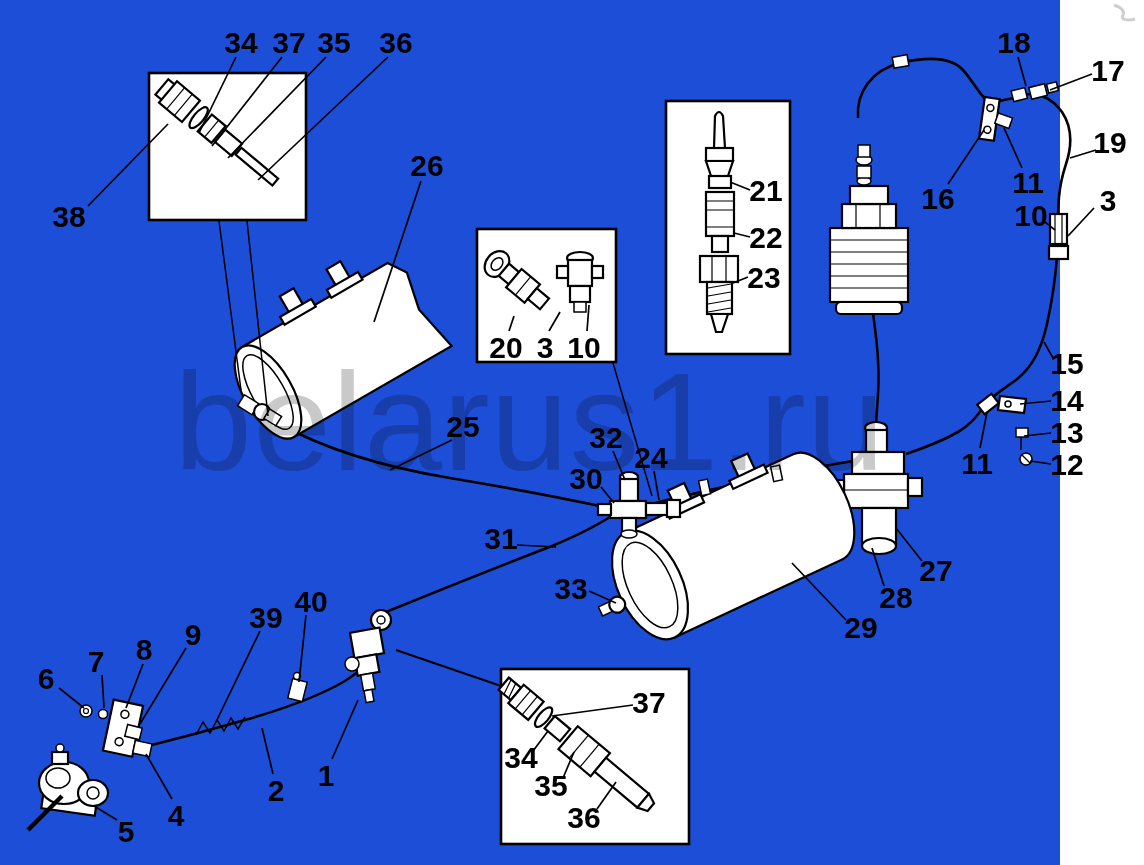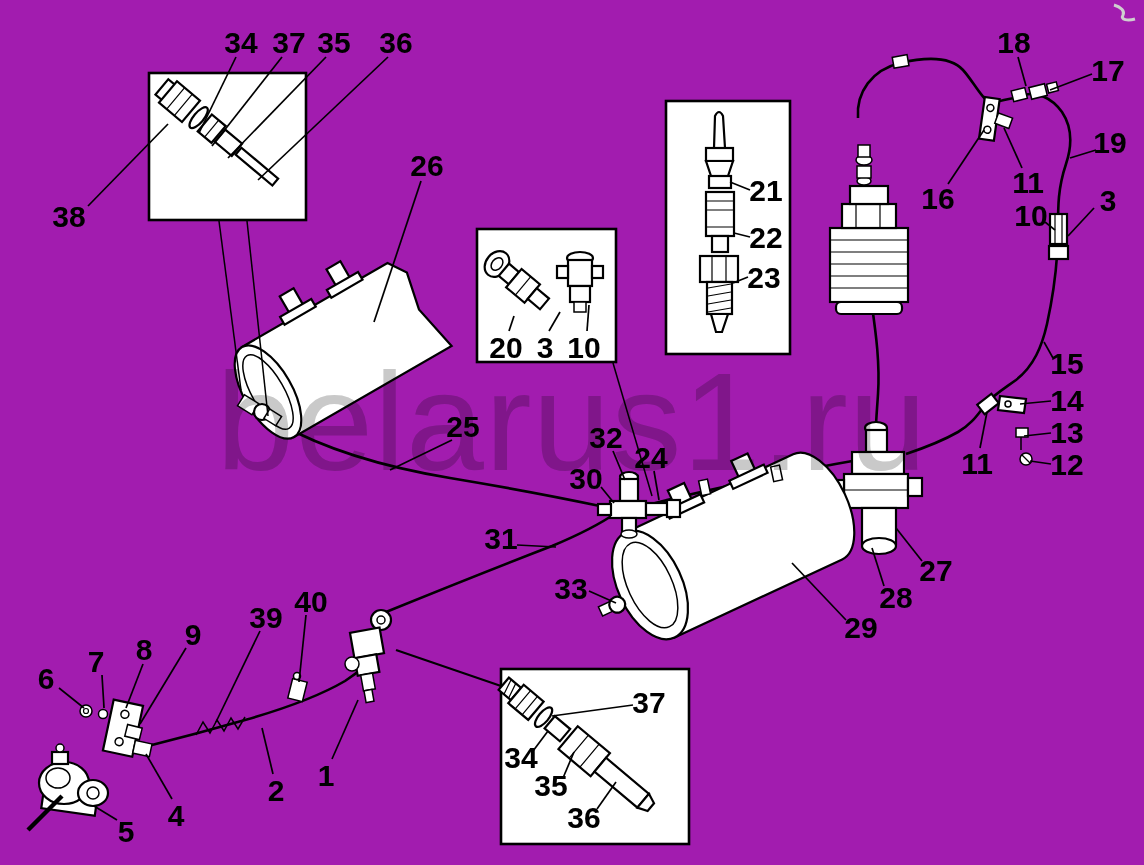--- a/index.html
+++ b/index.html
@@ -1,17 +1,17 @@
 <!DOCTYPE html>
 <html><head>
 <meta charset="utf-8">
 <style>
   html,body{margin:0;padding:0;background:#fff;}
   body{width:1144px;height:865px;overflow:hidden;}
-  .stage{position:relative;width:1144px;height:865px;font-family:"Liberation Sans",sans-serif;background:#a21caf;}
+  .stage{position:relative;width:1060px;height:865px;font-family:"Liberation Sans",sans-serif;background:#1d4ed8;}
   svg{position:absolute;left:0;top:0;}
   
   .box{fill:#fff;stroke:#000;stroke-width:2.6;}
   .f{fill:#fff;stroke:#000;stroke-width:2.2;}
   .f15{fill:#fff;stroke:#000;stroke-width:1.5;}
   .s2{fill:none;stroke:#000;stroke-width:2.2;}
   .s15{fill:none;stroke:#000;stroke-width:1.5;}
   .thin{fill:none;stroke:#000;stroke-width:1.2;}
   .pipe{fill:none;stroke:#000;stroke-width:2.6;}
   .leader{stroke:#000;stroke-width:1.7;}

